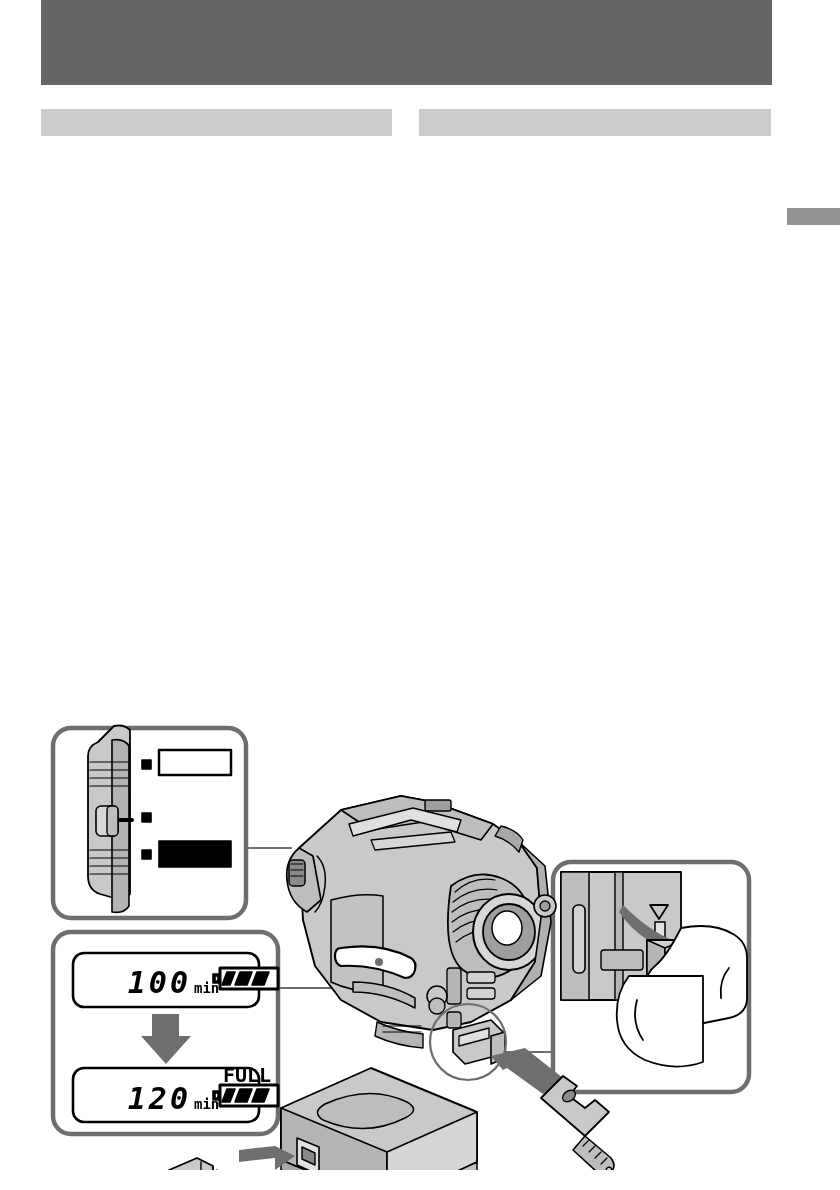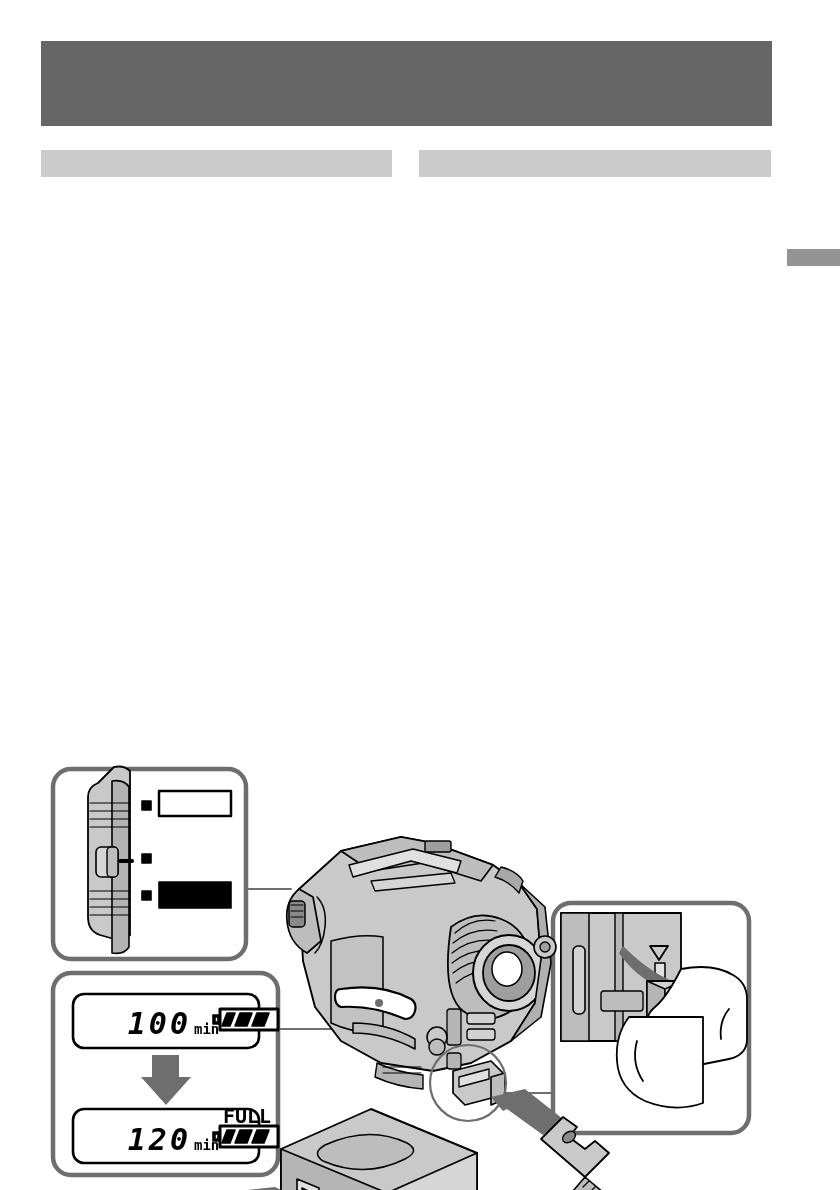--- a/index.html
+++ b/index.html
@@ -2,21 +2,21 @@
 <html><head>
 <meta charset="utf-8">
 <title>Manual Page</title>
 <style>
   html,body{margin:0;padding:0;background:#ffffff;}
   body{
     width:840px;height:1190px;position:relative;overflow:hidden;
     font-family:"Liberation Sans","DejaVu Sans",sans-serif;
     color:#000;
   }
-  .page{position:absolute;inset:0;margin-top:41px;}
+  .page{position:absolute;inset:0;}
 
   
   .header-bar{
     position:absolute;left:41px;top:0;width:731px;height:85px;
     background:#666666;
   }
   .section-bar{
     position:absolute;top:109px;height:27px;background:#cccccc;
   }
   .section-bar.left{left:41px;width:351px;}

